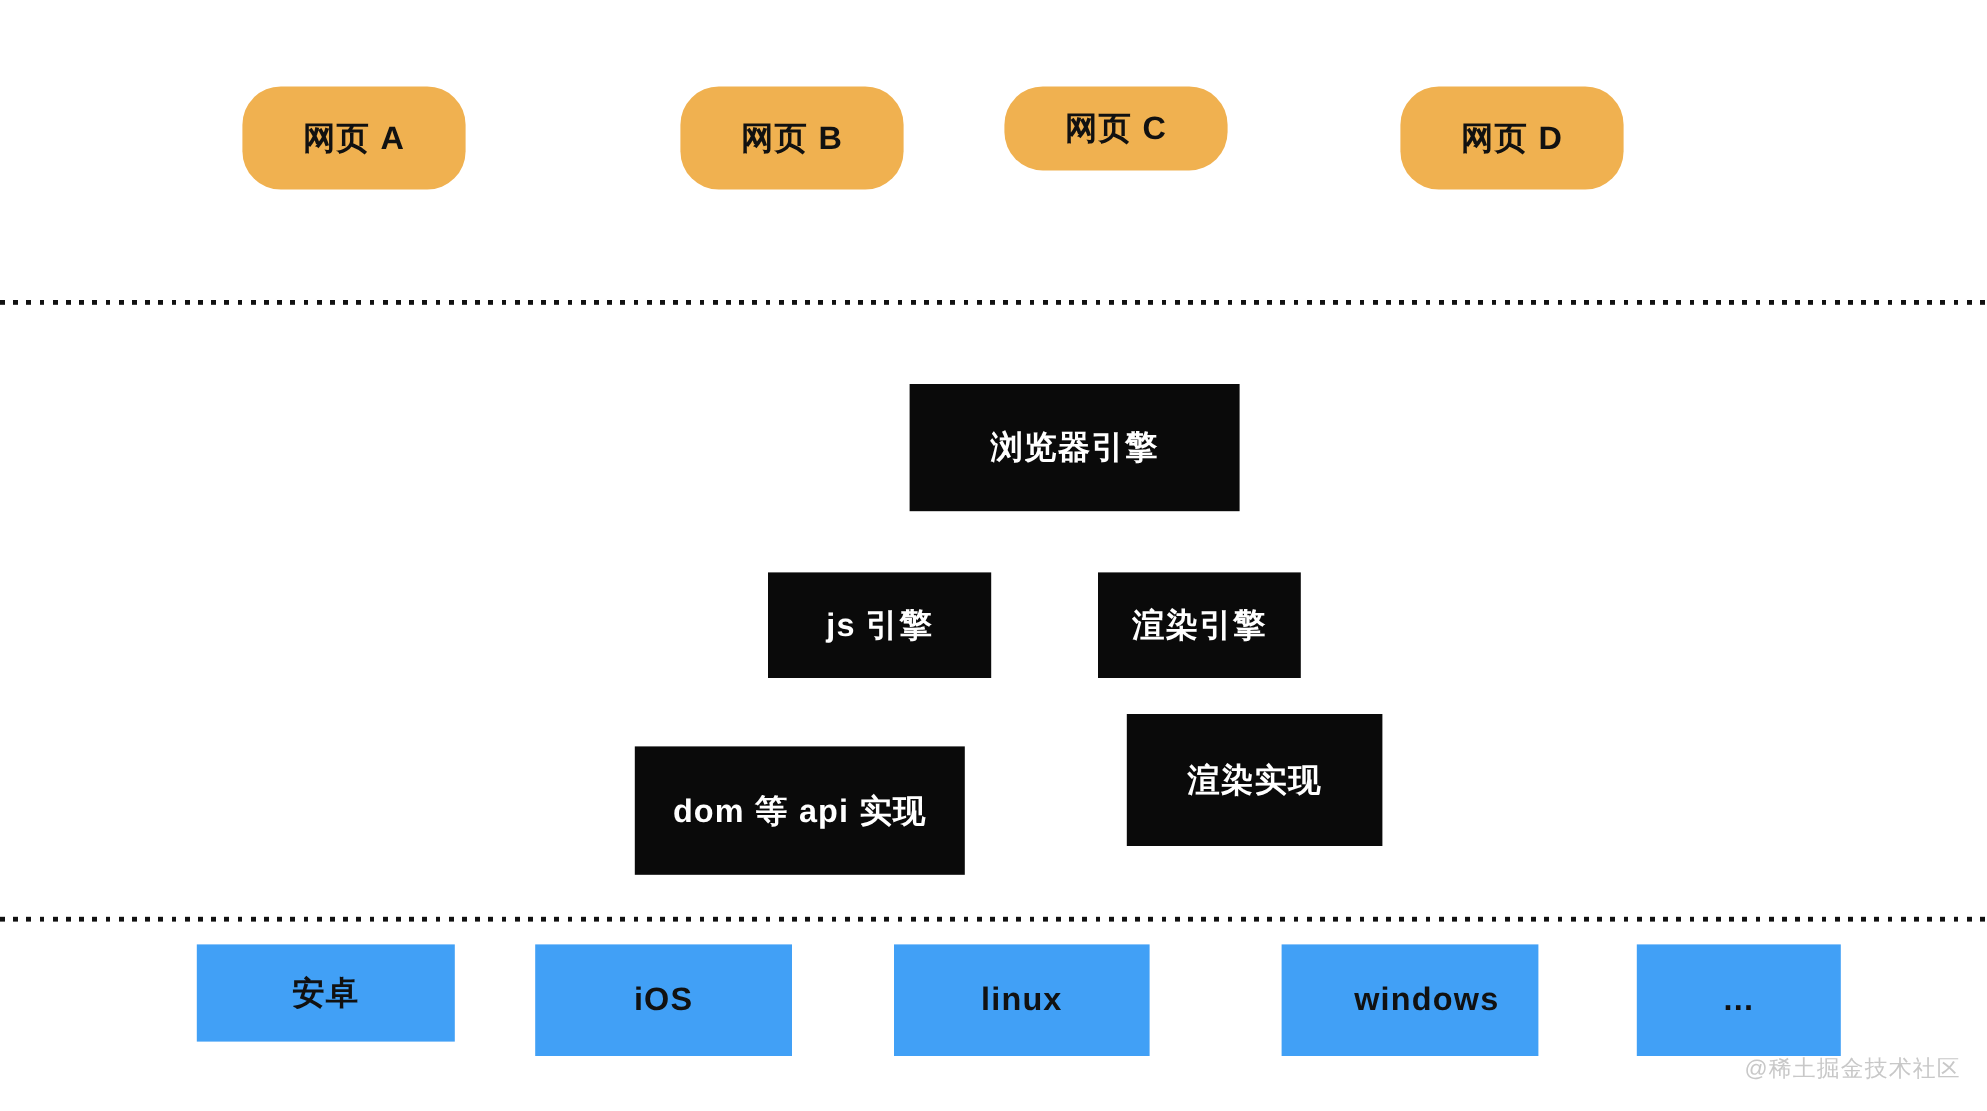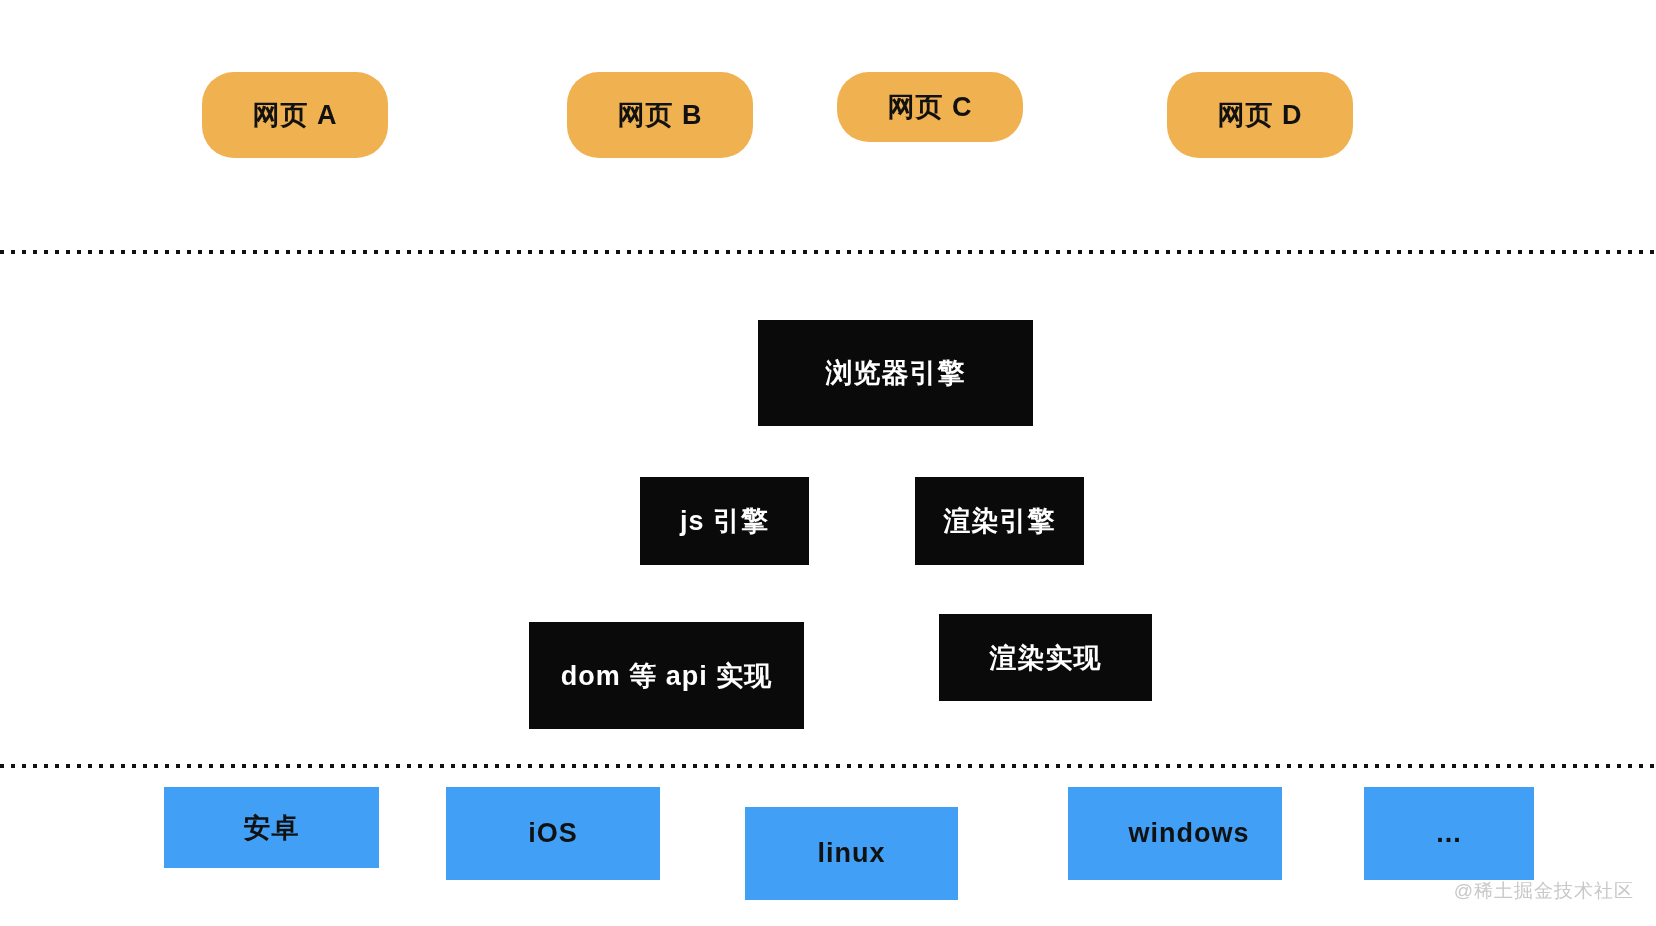--- a/index.html
+++ b/index.html
@@ -54,28 +54,28 @@
   
   #webpage-a { left: 202px; top: 72px; width: 186px; height: 86px; }
   #webpage-b { left: 519px; top: 72px; width: 186px; height: 86px; margin-left: 48px; }
   #webpage-c { left: 837px; top: 72px; width: 186px; height: 70px; }
   #webpage-d { left: 1167px; top: 72px; width: 186px; height: 86px; }
   
   #divider-top { top: 250px; }
   #divider-bottom { top: 764px; }
   
   #browser-engine { left: 732px; top: 320px; width: 275px; height: 106px; margin-left: 26px; }
-  #js-engine      { left: 640px; top: 477px; width: 169px; height: 88px; }
+  #js-engine      { left: 640px; top: 477px; width: 186px; height: 88px; }
   #render-engine  { left: 915px; top: 477px; width: 169px; height: 88px; }
   #dom-api-impl   { left: 529px; top: 622px; width: 275px; height: 107px; }
-  #render-impl    { left: 939px; top: 614px; width: 213px; height: 87px; }
+  #render-impl    { left: 939px; top: 595px; width: 213px; height: 110px; }
   
   #platform-android { left: 164px;  top: 787px; width: 215px; height: 81px; }
   #platform-ios     { left: 446px;  top: 787px; width: 214px; height: 93px; }
-  #platform-linux   { left: 745px;  top: 787px; width: 213px; height: 93px; margin-top: 20px; }
+  #platform-linux   { left: 745px;  top: 787px; width: 213px; height: 93px; }
   #platform-windows { left: 1068px; top: 787px; width: 214px; height: 93px; padding-left: 28px; }
   #platform-more    { left: 1364px; top: 787px; width: 170px; height: 93px; }
   .watermark {
     position: absolute;
     right: 22px;
     bottom: 22px;
     font-size: 19px;
     font-weight: normal;
     letter-spacing: 1px;
     color: var(--watermark, #c8c8c8);

